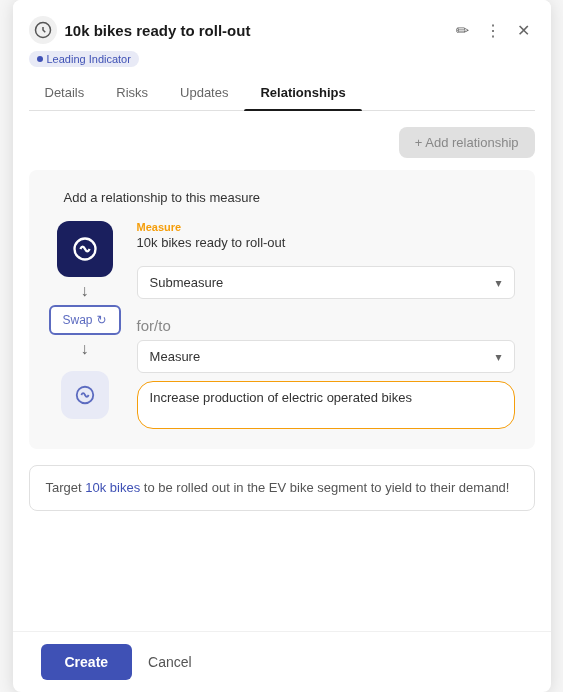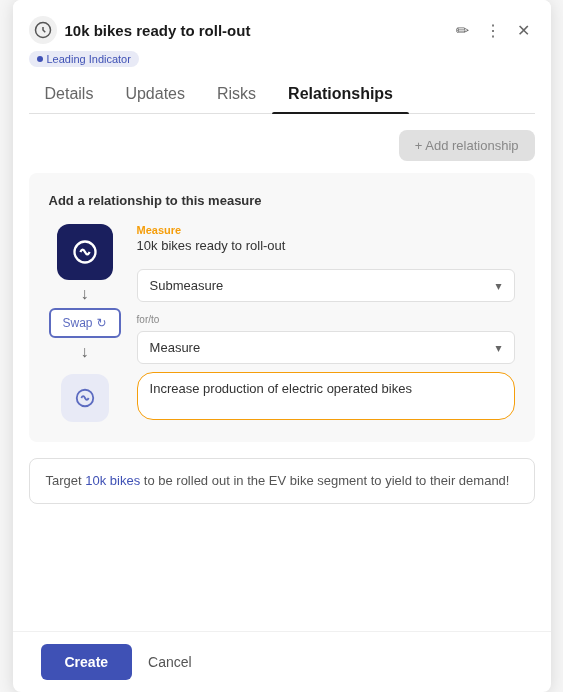--- a/index.html
+++ b/index.html
@@ -89,21 +89,21 @@
       border-radius: 50%;
     }
     
     .tabs {
       display: flex;
       border-bottom: 1px solid #e0e0e0;
       margin-top: 4px;
     }
     .tab {
       padding: 10px 16px;
-      font-size: 16px;
+      font-size: 13px;
       color: #666;
       cursor: pointer;
       border: none;
       background: none;
       position: relative;
     }
     .tab.active {
       color: #1a1a1a;
       font-weight: 600;
     }
@@ -142,23 +142,24 @@
     }
     
     .card {
       background: #f8f8f8;
       border-radius: 8px;
       padding: 20px;
       margin-bottom: 16px;
     }
     .card-title {
       font-size: 13px;
-      font-weight: 700;
+      font-weight: 400;
       color: #333;
       margin-bottom: 16px;
+      margin-left: 15px;
     }
     
     .rel-layout {
       display: flex;
       gap: 16px;
     }
     .rel-left {
       display: flex;
       flex-direction: column;
       align-items: center;
@@ -235,23 +236,24 @@
       border: 1px solid #e0e0e0;
       border-radius: 6px;
       padding: 8px 12px;
       font-size: 13px;
       color: #333;
       cursor: pointer;
       justify-content: space-between;
       margin-bottom: 12px;
     }
     .for-to-label {
-      font-size: 10px;
+      font-size: 15px;
       color: #888;
       margin-bottom: 6px;
+      margin-top: 6px;
     }
     .text-input {
       width: 100%;
       border: 1.5px solid #f59e0b;
       border-radius: 16px;
       padding: 8px 12px;
       font-size: 13px;
       color: #333;
       background: white;
       resize: none;
@@ -324,22 +326,22 @@
       </div>
     </div>
     <div class="badge-area">
       <span class="badge">
         <span class="badge-dot"></span>
         <span>Leading Indicator</span>
       </span>
     </div>
     <div class="tabs">
       <button class="tab">Details</button>
+      <button class="tab">Risks</button>
       <button class="tab">Updates</button>
-      <button class="tab">Risks</button>
       <button class="tab active">Relationships</button>
     </div>
   </div>
 
   <div class="content">
 
     <div class="add-rel-btn">
       <button class="btn-add-rel">+ Add relationship</button>
     </div>
 

